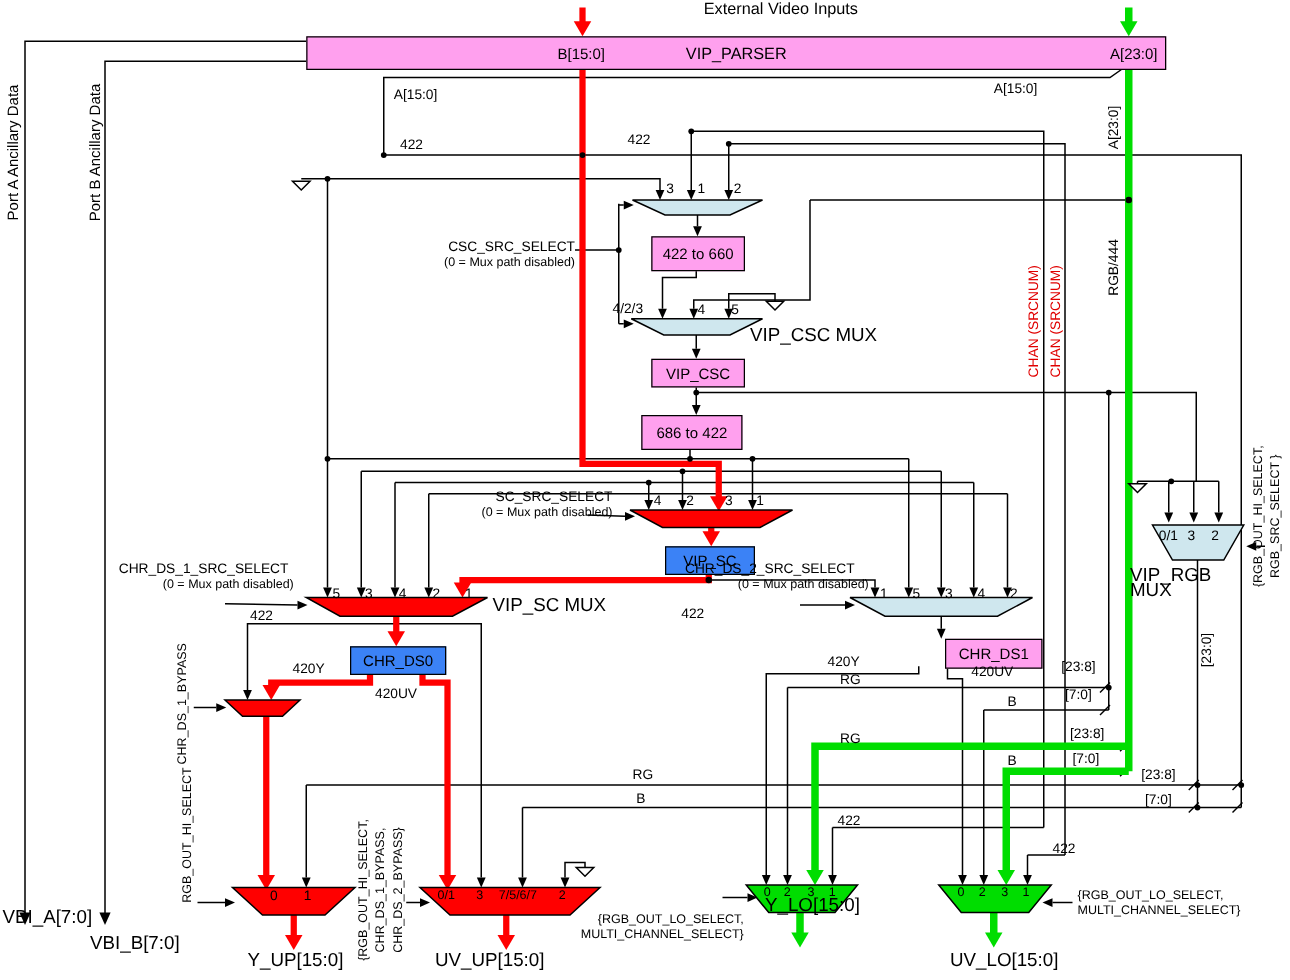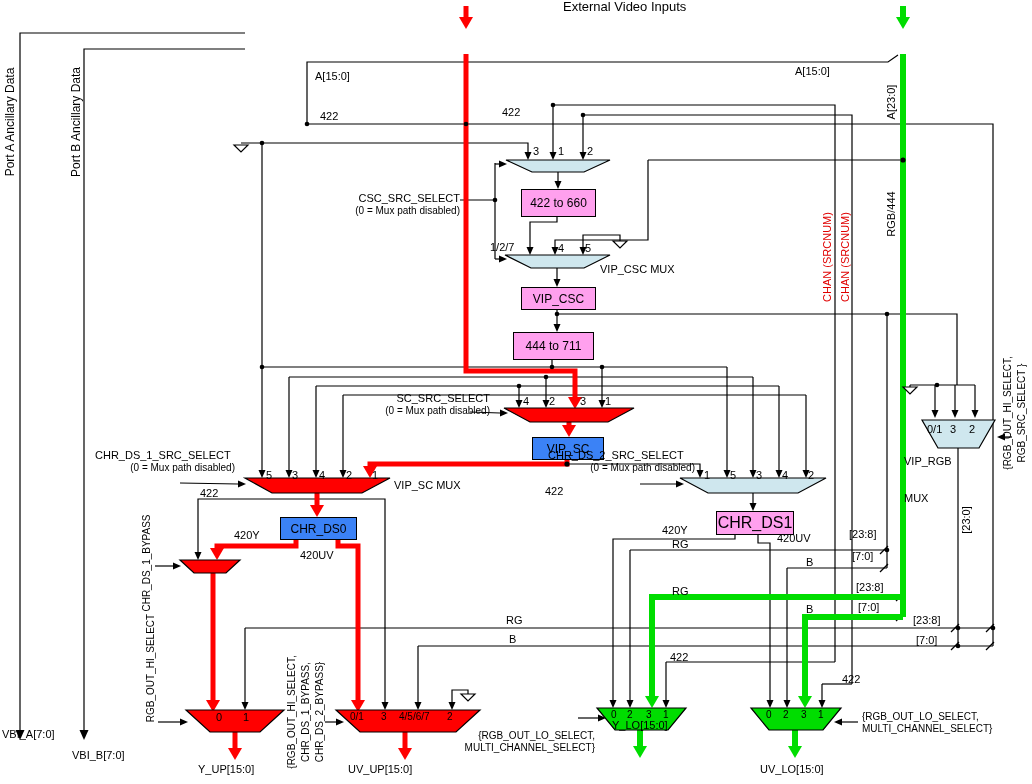--- a/index.html
+++ b/index.html
@@ -1,21 +1,21 @@
 <!DOCTYPE html>
 <html><head>
 <meta charset="utf-8">
 <style>
   html,body{margin:0;padding:0;background:#fff;}
   #stage{position:relative;width:1032px;height:784px;background:#fff;overflow:hidden;
          font-family:"Liberation Sans",sans-serif;}
   svg{position:absolute;left:0;top:0;}
   .lb{position:absolute;font:11px "Liberation Sans",sans-serif;white-space:nowrap;color:#000;line-height:12px;}
   .lbr{position:absolute;font:11px "Liberation Sans",sans-serif;white-space:nowrap;color:#000;width:130px;text-align:right;line-height:12px;}
-  .s12{font-size:11px;}
+  .s12{font-size:15px;}
   .s13{font-size:13px;}
   .rotc{position:absolute;font:11px "Liberation Sans",sans-serif;white-space:nowrap;color:#000;
         transform:translate(-50%,-50%) rotate(-90deg);}
   .rot12{font-size:12px;}
   .redtxt{color:#e00000;}
   .blk{position:absolute;border:1px solid #000;display:flex;align-items:center;justify-content:center;
        font:13px "Liberation Sans",sans-serif;}
   .pink{background:#ffa0ee;}
   .redb{background:#3b82f6;color:#000;}
 </style>
@@ -261,27 +261,32 @@
         <circle cx="887" cy="550" r="2.3"></circle>
     <circle cx="937" cy="385" r="2.3"></circle>
         <circle cx="958" cy="628" r="2.3"></circle>
     <circle cx="993" cy="628" r="2.3"></circle>
         <circle cx="958" cy="646" r="2.3"></circle>
   </g>
 </svg>
 
 <div class="lb s13" style="left:563px;top:1px">External Video Inputs</div>
 
+<div class="blk pink" style="left:245px;top:29px;width:686px;height:25px">
+  <span style="position:absolute;left:200px;font-size:12px">B[15:0]</span>
+  <span>VIP_PARSER</span>
+  <span style="position:absolute;right:6px;font-size:12px">A[23:0]</span>
+</div>
 
 <div class="blk pink" style="left:521px;top:189px;width:73px;height:26px;font-size:12px">422 to 660</div>
 <div class="blk pink" style="left:521px;top:287px;width:73px;height:21px;font-size:12px">VIP_CSC</div>
-<div class="blk pink" style="left:513px;top:332px;width:79px;height:26px;font-size:12px">444 to 711</div>
+<div class="blk pink" style="left:513px;top:332px;width:79px;height:26px;font-size:12px">686 to 422</div>
 <div class="blk redb" style="left:532px;top:437px;width:70px;height:21px;font-size:12px">VIP_SC</div>
 <div class="blk redb" style="left:280px;top:517px;width:75px;height:21px;font-size:12px">CHR_DS0</div>
-<div class="blk pink" style="left:716px;top:511px;width:76px;height:22px;font-size:16px">CHR_DS1</div>
+<div class="blk pink" style="left:756px;top:511px;width:76px;height:22px;font-size:12px">CHR_DS1</div>
 
 <div class="lb" style="left:315px;top:70px">A[15:0]</div>
 <div class="lb" style="left:795px;top:65px">A[15:0]</div>
 <div class="lb" style="left:320px;top:110px">422</div>
 <div class="lb" style="left:502px;top:106px">422</div>
 <div class="lb" style="left:200px;top:487px">422</div>
 <div class="lb" style="left:545px;top:485px">422</div>
 <div class="lb" style="left:670px;top:651px">422</div>
 <div class="lb" style="left:842px;top:673px">422</div>
 
@@ -327,26 +332,26 @@
 <div class="lbr" style="left:548px;top:449px">CHR_DS_2_SRC_SELECT</div>
 <div class="lbr" style="left:565px;top:462px;font-size:10px">(0 = Mux path disabled)</div>
 <div class="lbr" style="left:445px;top:730px;width:150px;font-size:10px">{RGB_OUT_LO_SELECT,</div>
 <div class="lbr" style="left:445px;top:742px;width:150px;font-size:10px">MULTI_CHANNEL_SELECT}</div>
 <div class="lb" style="left:862px;top:711px;font-size:10px">{RGB_OUT_LO_SELECT,</div>
 <div class="lb" style="left:862px;top:723px;font-size:10px">MULTI_CHANNEL_SELECT}</div>
 
 <div class="lb s12" style="left:600px;top:263px">VIP_CSC MUX</div>
 <div class="lb s12" style="left:394px;top:479px">VIP_SC MUX</div>
 <div class="lb s12" style="left:904px;top:455px">VIP_RGB</div>
-<div class="lb s12" style="left:904px;top:492px">MUX</div>
+<div class="lb s12" style="left:904px;top:467px">MUX</div>
 
 <div class="lb" style="left:533px;top:145px">3</div>
 <div class="lb" style="left:558px;top:145px">1</div>
 <div class="lb" style="left:587px;top:145px">2</div>
-<div class="lb" style="left:490px;top:241px">1/2/7</div>
+<div class="lb" style="left:490px;top:241px">4/2/3</div>
 <div class="lb" style="left:558px;top:242px">4</div>
 <div class="lb" style="left:585px;top:242px">5</div>
 <div class="lb" style="left:523px;top:395px">4</div>
 <div class="lb" style="left:549px;top:395px">2</div>
 <div class="lb" style="left:580px;top:395px">3</div>
 <div class="lb" style="left:605px;top:395px">1</div>
 <div class="lb" style="left:266px;top:469px">5</div>
 <div class="lb" style="left:292px;top:469px">3</div>
 <div class="lb" style="left:319px;top:469px">4</div>
 <div class="lb" style="left:346px;top:469px">2</div>
@@ -356,21 +361,21 @@
 <div class="lb" style="left:756px;top:469px">3</div>
 <div class="lb" style="left:782px;top:469px">4</div>
 <div class="lb" style="left:808px;top:469px">2</div>
 <div class="lb" style="left:927px;top:423px">0/1</div>
 <div class="lb" style="left:950px;top:423px">3</div>
 <div class="lb" style="left:969px;top:423px">2</div>
 <div class="lb" style="left:216px;top:711px">0</div>
 <div class="lb" style="left:243px;top:711px">1</div>
 <div class="lb" style="left:350px;top:711px;font-size:10px">0/1</div>
 <div class="lb" style="left:381px;top:711px;font-size:10px">3</div>
-<div class="lb" style="left:399px;top:711px;font-size:10px">4/5/6/7</div>
+<div class="lb" style="left:399px;top:711px;font-size:10px">7/5/6/7</div>
 <div class="lb" style="left:447px;top:711px;font-size:10px">2</div>
 <div class="lb" style="left:611px;top:709px;font-size:10px">0</div>
 <div class="lb" style="left:627px;top:709px;font-size:10px">2</div>
 <div class="lb" style="left:646px;top:709px;font-size:10px">3</div>
 <div class="lb" style="left:663px;top:709px;font-size:10px">1</div>
 <div class="lb" style="left:766px;top:709px;font-size:10px">0</div>
 <div class="lb" style="left:783px;top:709px;font-size:10px">2</div>
 <div class="lb" style="left:801px;top:709px;font-size:10px">3</div>
 <div class="lb" style="left:818px;top:709px;font-size:10px">1</div>
 

